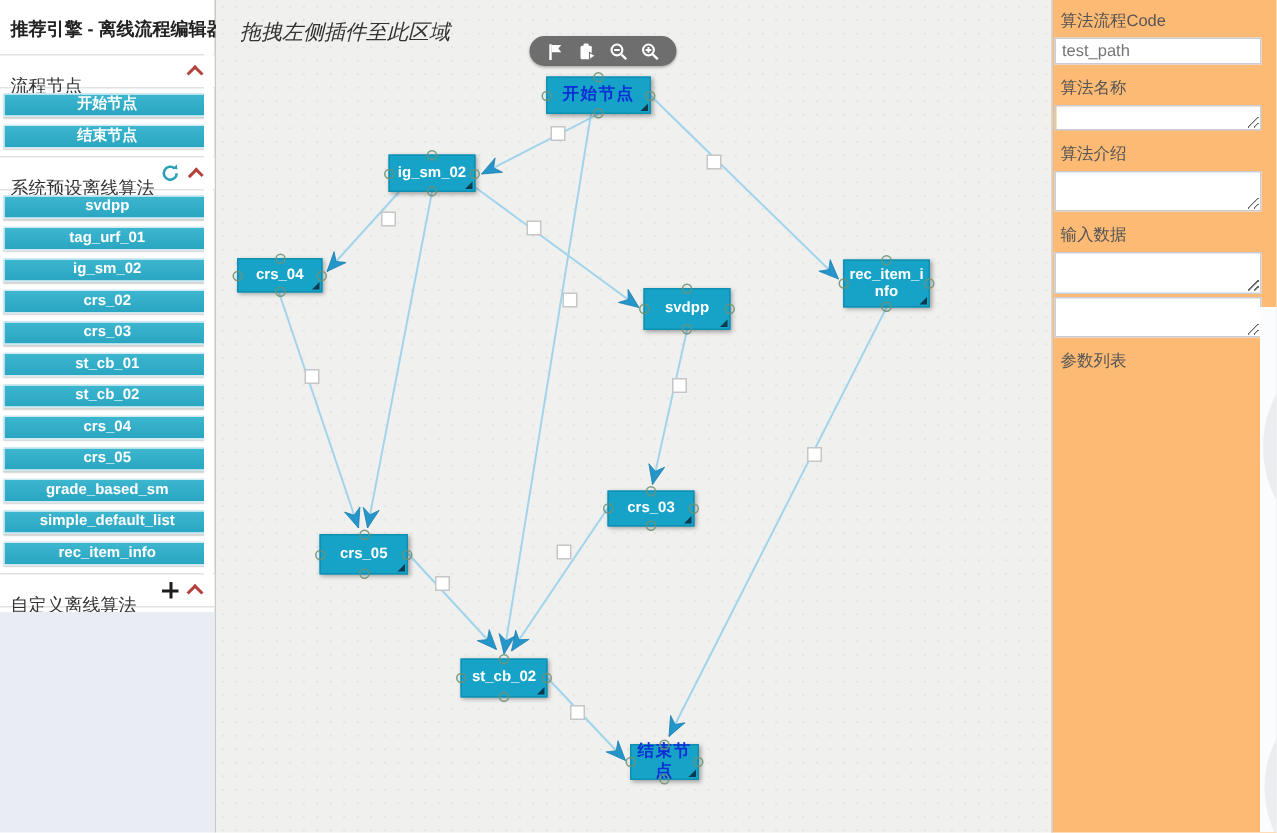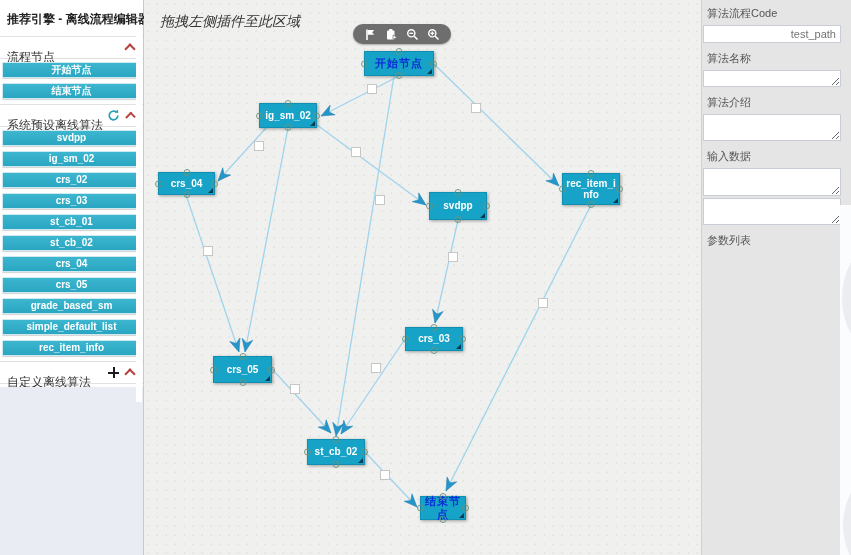--- a/index.html
+++ b/index.html
@@ -31,24 +31,24 @@
   .node{position:absolute;display:flex;align-items:center;justify-content:center;background:#17a3c7;border:1px solid #0f90b3;box-shadow:1px 1px 3px rgba(0,0,0,.35);color:#fff;font-weight:bold;font-size:10px;text-align:center;line-height:1.15;z-index:3;cursor:move;word-break:break-all;padding:0 2px;box-sizing:border-box;}
   .node.control{color:#0a2fd6;font-size:11px;letter-spacing:1px;}
   .node:after{content:"";position:absolute;right:1px;bottom:1px;width:0;height:0;border-left:5px solid transparent;border-bottom:5px solid rgba(8,40,58,.85);}
   .ep{position:absolute;width:5px;height:5px;border:1px solid rgba(110,145,118,.9);border-radius:50%;background:transparent;z-index:4;}
   .ep.t{left:50%;top:-4px;transform:translateX(-50%);}
   .ep.b{left:50%;bottom:-4px;transform:translateX(-50%);}
   .ep.l{left:-4px;top:50%;transform:translateY(-50%);}
   .ep.r{right:-4px;top:50%;transform:translateY(-50%);}
 
   
-  .panel{position:absolute;left:701px;top:0;width:150px;height:555px;background:#e5e5e5;border-left:1px solid #d0d0d0;box-sizing:border-box;font-size:11px;color:#555;}
+  .panel{position:absolute;left:701px;top:0;width:150px;height:555px;background:#fdba74;border-left:1px solid #d0d0d0;box-sizing:border-box;font-size:11px;color:#555;}
   .p-label{padding:6px 0 4px 5px;white-space:nowrap;}
   .p-input,.p-ta{display:block;margin:0 5px 2px 1px;width:138px;border:1px solid #c9ced6;background:#fff;font-size:11px;color:#888;padding:2px 4px;box-sizing:border-box;font-family:"Liberation Sans","DejaVu Sans",sans-serif;}
-  .p-input{height:18px;text-align:right;}
+  .p-input{height:18px;}
   .p-ta{resize:both;}
   .ta-1{height:17px;} .ta-2{height:27px;} .ta-3{height:28px;} .ta-4{height:27px;}
   .panel-strip{position:absolute;right:0;top:205px;width:11px;height:350px;background:#fbfcfd;overflow:hidden;}
   .wm-ring{position:absolute;left:2px;top:18px;width:150px;height:150px;border:30px solid #ebedf0;border-radius:50%;box-sizing:border-box;}
   .wm-blob{position:absolute;left:3px;top:250px;width:140px;height:140px;background:#ebedf0;border-radius:50%;}
 </style>
 </head>
 <body>
 
 <div class="app">
@@ -70,20 +70,21 @@
       <span class="refresh-wrap">
         <svg width="13" height="13" viewBox="0 0 13 13">
           <path d="M10.8 6.5a4.3 4.3 0 1 1-1.3-3.1" fill="none" stroke="#2a9fb8" stroke-width="1.7"></path>
           <path d="M10.9 0.6 L11.3 4.0 L8.0 3.4 Z" fill="#2a9fb8"></path>
         </svg>
       </span>
       <span class="chev-up"></span>
     </div>
     <div class="side-list">
         <div class="side-btn">svdpp</div>
+        <div class="side-btn">tag_urf_01</div>
         <div class="side-btn">ig_sm_02</div>
         <div class="side-btn">crs_02</div>
         <div class="side-btn">crs_03</div>
         <div class="side-btn">st_cb_01</div>
         <div class="side-btn">st_cb_02</div>
         <div class="side-btn">crs_04</div>
         <div class="side-btn">crs_05</div>
         <div class="side-btn">grade_based_sm</div>
         <div class="side-btn">simple_default_list</div>
         <div class="side-btn">rec_item_info</div>

